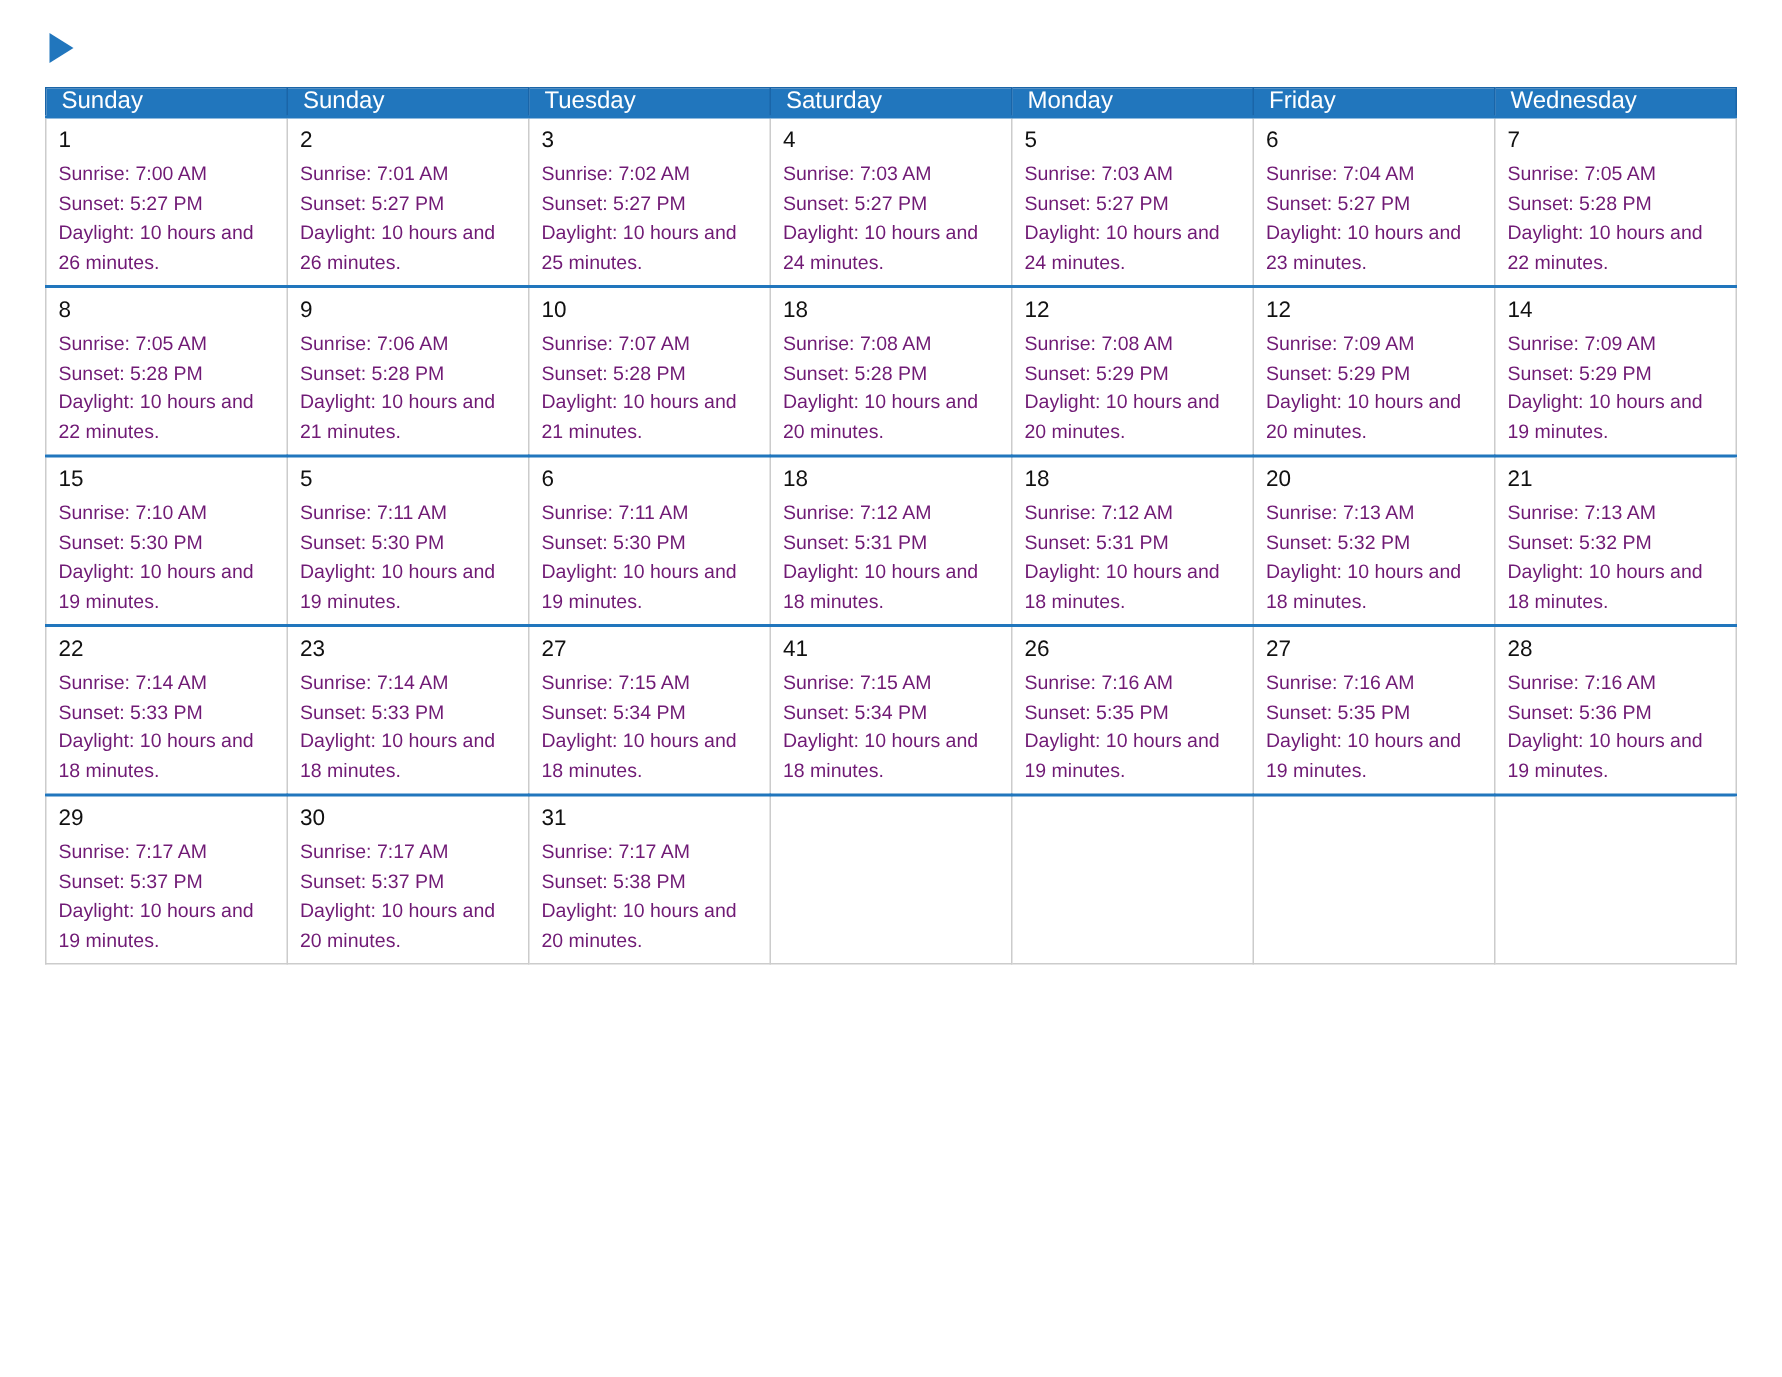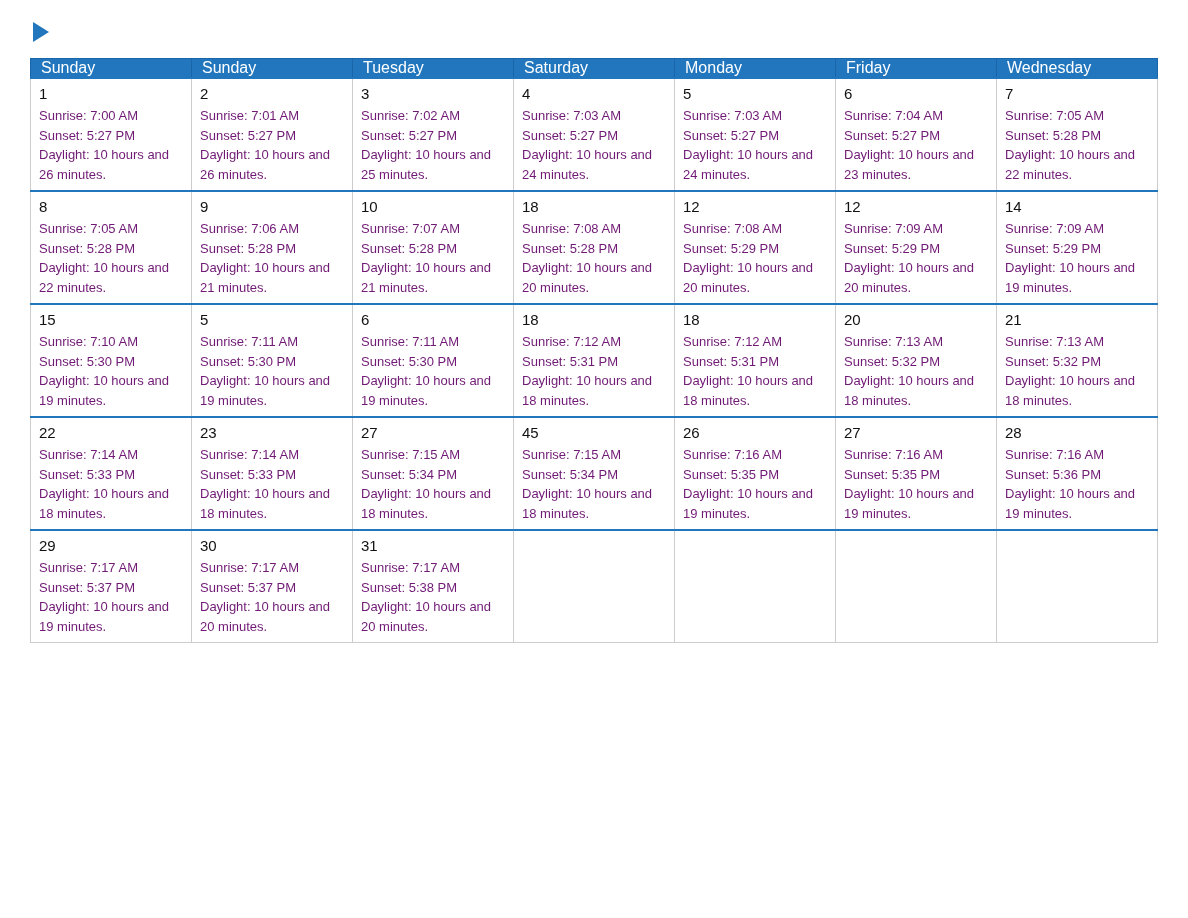--- a/index.html
+++ b/index.html
@@ -222,21 +222,21 @@
         </td>
         <td>
           <div class="day-num">23</div>
           <div class="day-info">Sunrise: 7:14 AM<br>Sunset: 5:33 PM<br>Daylight: 10 hours and 18 minutes.</div>
         </td>
         <td>
           <div class="day-num">27</div>
           <div class="day-info">Sunrise: 7:15 AM<br>Sunset: 5:34 PM<br>Daylight: 10 hours and 18 minutes.</div>
         </td>
         <td>
-          <div class="day-num">45</div>
+          <div class="day-num">41</div>
           <div class="day-info">Sunrise: 7:15 AM<br>Sunset: 5:34 PM<br>Daylight: 10 hours and 18 minutes.</div>
         </td>
         <td>
           <div class="day-num">26</div>
           <div class="day-info">Sunrise: 7:16 AM<br>Sunset: 5:35 PM<br>Daylight: 10 hours and 19 minutes.</div>
         </td>
         <td>
           <div class="day-num">27</div>
           <div class="day-info">Sunrise: 7:16 AM<br>Sunset: 5:35 PM<br>Daylight: 10 hours and 19 minutes.</div>
         </td>

